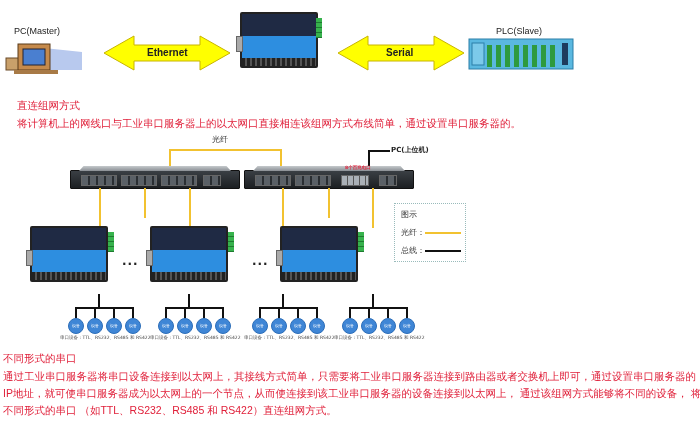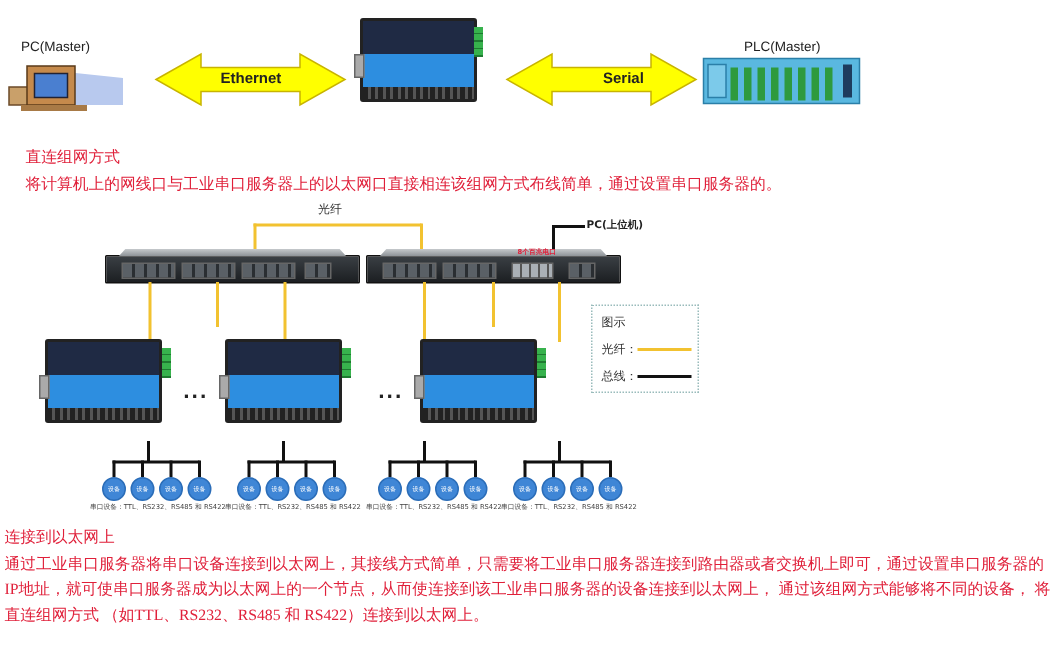--- a/index.html
+++ b/index.html
@@ -1,19 +1,19 @@
 <!DOCTYPE html>
 <html><head>
 <meta charset="utf-8">
 <style>
   html,body{margin:0;padding:0;background:#fff;}
   body{width:700px;height:445px;position:relative;overflow:hidden;font-family:"DejaVu Sans",sans-serif;}
   .abs{position:absolute;}
   .lbl-bold{font-family:"Liberation Sans",sans-serif;font-weight:normal;font-size:9px;color:#222;}
-  .red-text{color:#e0203a;font-family:Liberation Serif, serif;font-size:10.5px;line-height:17px;white-space:nowrap;}
+  .red-text{color:#e0203a;font-family:Liberation Sans, sans-serif;font-size:10.5px;line-height:17px;white-space:nowrap;}
   .arrow-text{font-family:"Liberation Sans",sans-serif;font-weight:bold;font-size:10px;color:#222;}
   .vline{position:absolute;width:2px;background:#f2c230;}
   .bline{position:absolute;background:#111;}
   .switch{position:absolute;height:17px;background:linear-gradient(#3a3f44,#1c1f22);border:1px solid #111;border-radius:1px;}
   .switch .top{position:absolute;left:8px;right:8px;top:-5px;height:5px;background:linear-gradient(#c5c9cc,#8a8f94);clip-path:polygon(3% 0,97% 0,100% 100%,0 100%);}
   .port-block{position:absolute;top:4px;height:9px;background:repeating-linear-gradient(90deg,#5a6066 0 6px,#2a2e32 6px 8px);border:1px solid #666;}
   .server{position:absolute;width:82px;height:56px;}
   .server .body{position:absolute;left:4px;top:0;width:74px;height:52px;background:#1f2a44;border:2px solid #222;border-radius:2px;overflow:hidden;}
   .server .lower{position:absolute;left:0;right:0;top:22px;bottom:8px;background:#2d8ee0;}
   .server .vents{position:absolute;left:0;right:0;bottom:0;height:8px;background:repeating-linear-gradient(90deg,#222 0 3px,#555 3px 5px);}
@@ -56,23 +56,23 @@
     <div class="term" style="right:-4px;"></div>
     <div class="db9"></div>
   </div>
 </div>
 
 <div class="abs" style="left:336px;top:34px;width:130px;height:38px;">
   <svg width="130" height="38" viewBox="0 0 130 38">
     <polygon points="2,19 32,2 32,11 98,11 98,2 128,19 98,36 98,27 32,27 32,36" fill="#ffff00" stroke="#c8b400" stroke-width="1"></polygon>
   </svg>
 </div>
-<div class="abs arrow-text" style="left:402px;top:47px;">Serial</div>
-
-<div class="abs lbl-bold" style="left:496px;top:26px;">PLC(Master)</div>
+<div class="abs arrow-text" style="left:386px;top:47px;">Serial</div>
+
+<div class="abs lbl-bold" style="left:496px;top:26px;">PLC(Slave)</div>
 <div class="abs" style="left:468px;top:37px;width:106px;height:34px;">
   <svg width="106" height="34" viewBox="0 0 106 34">
     <rect x="1" y="2" width="104" height="30" fill="#5ab8e0" stroke="#2b7fa8"></rect>
     <rect x="4" y="6" width="12" height="22" fill="#7ccaea" stroke="#2b7fa8"></rect>
     <g fill="#2e9a3e">
       <rect x="19" y="8" width="5" height="22"></rect>
         <rect x="28" y="8" width="5" height="22"></rect>
       <rect x="37" y="8" width="5" height="22"></rect>
         <rect x="46" y="8" width="5" height="22"></rect>
       <rect x="55" y="8" width="5" height="22"></rect>
@@ -200,16 +200,16 @@
   <div class="bline" style="left:28px;top:13px;width:2px;height:11px;"></div>
   <div class="bline" style="left:47px;top:13px;width:2px;height:11px;"></div>
   <div class="bline" style="left:66px;top:13px;width:2px;height:11px;"></div>
   <div class="circle" style="left:2px;">设备</div>
   <div class="circle" style="left:21px;">设备</div>
   <div class="circle" style="left:40px;">设备</div>
   <div class="circle" style="left:59px;">设备</div>
   <div class="dev-cap">串口设备：TTL、RS232、RS485 和 RS422</div>
 </div>
 
-<div class="abs red-text" style="left:3px;top:350px;">连接到以太网上</div>
+<div class="abs red-text" style="left:3px;top:350px;">不同形式的串口</div>
 <div class="abs red-text" style="left:3px;top:368px;">通过工业串口服务器将串口设备连接到以太网上，其接线方式简单，只需要将工业串口服务器连接到路由器或者交换机上即可，通过设置串口服务器的</div>
 <div class="abs red-text" style="left:3px;top:385px;">IP地址，就可使串口服务器成为以太网上的一个节点，从而使连接到该工业串口服务器的设备连接到以太网上， 通过该组网方式能够将不同的设备， 将</div>
-<div class="abs red-text" style="left:3px;top:402px;">直连组网方式 （如TTL、RS232、RS485 和 RS422）连接到以太网上。</div>
+<div class="abs red-text" style="left:3px;top:402px;">不同形式的串口 （如TTL、RS232、RS485 和 RS422）直连组网方式。</div>
 
 </body></html>

